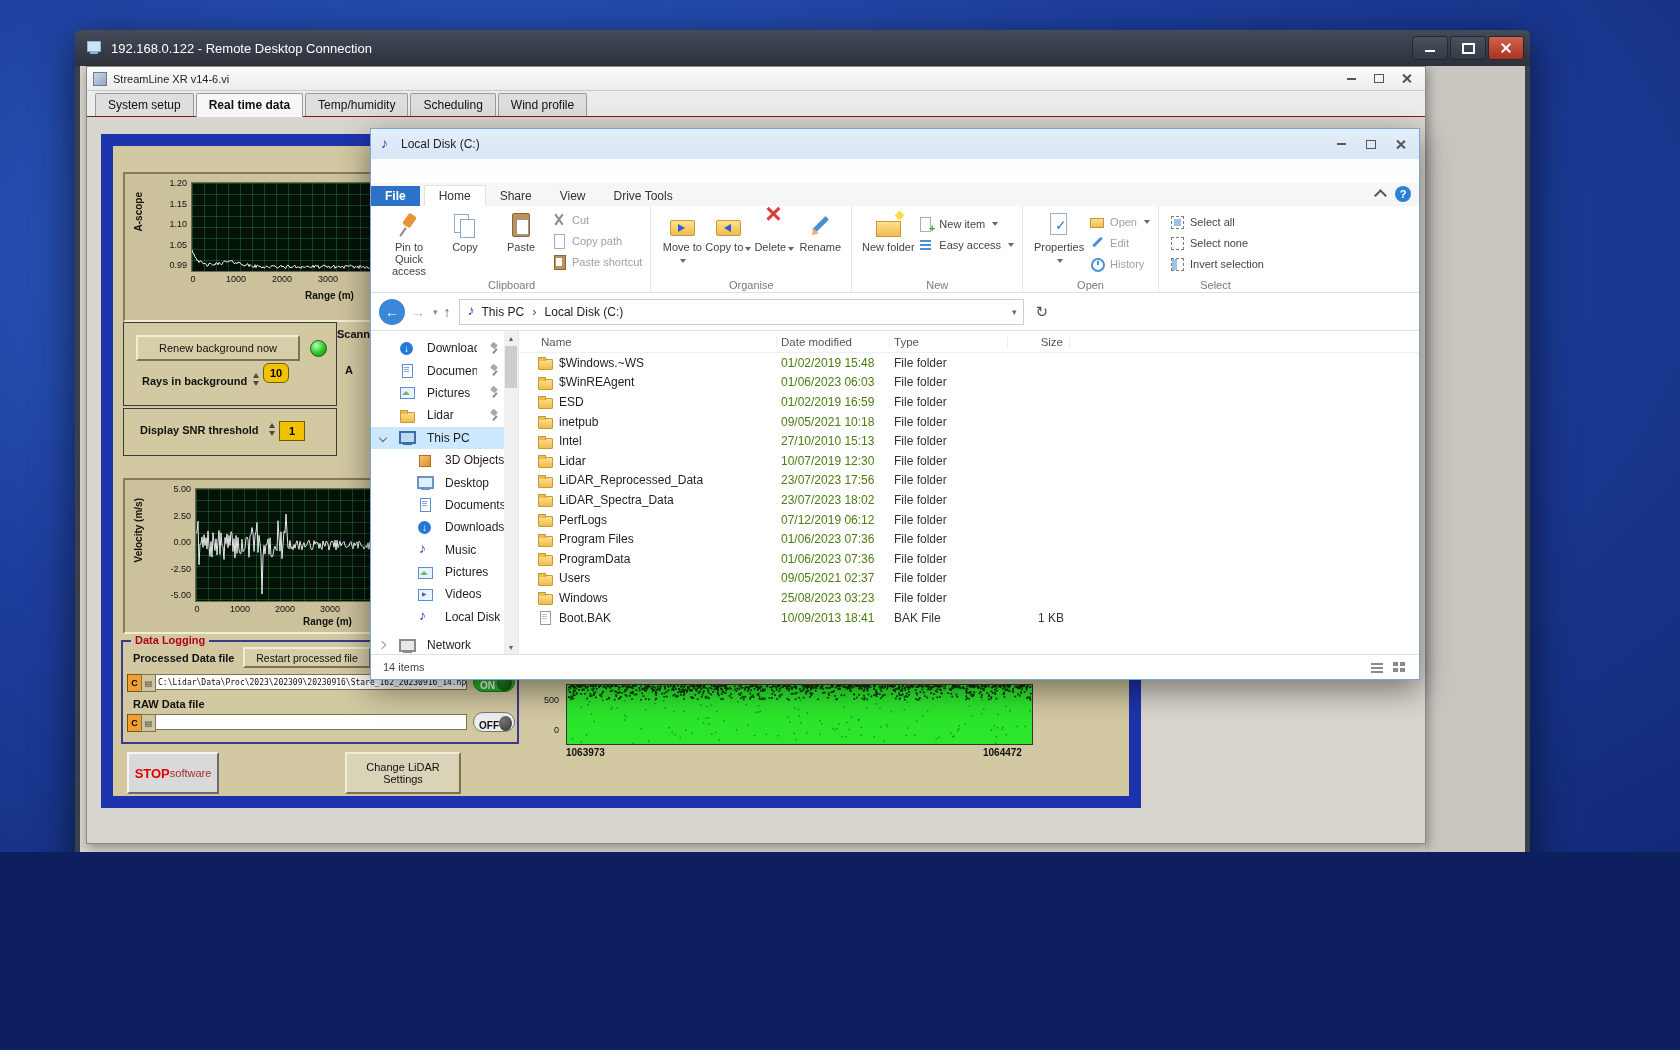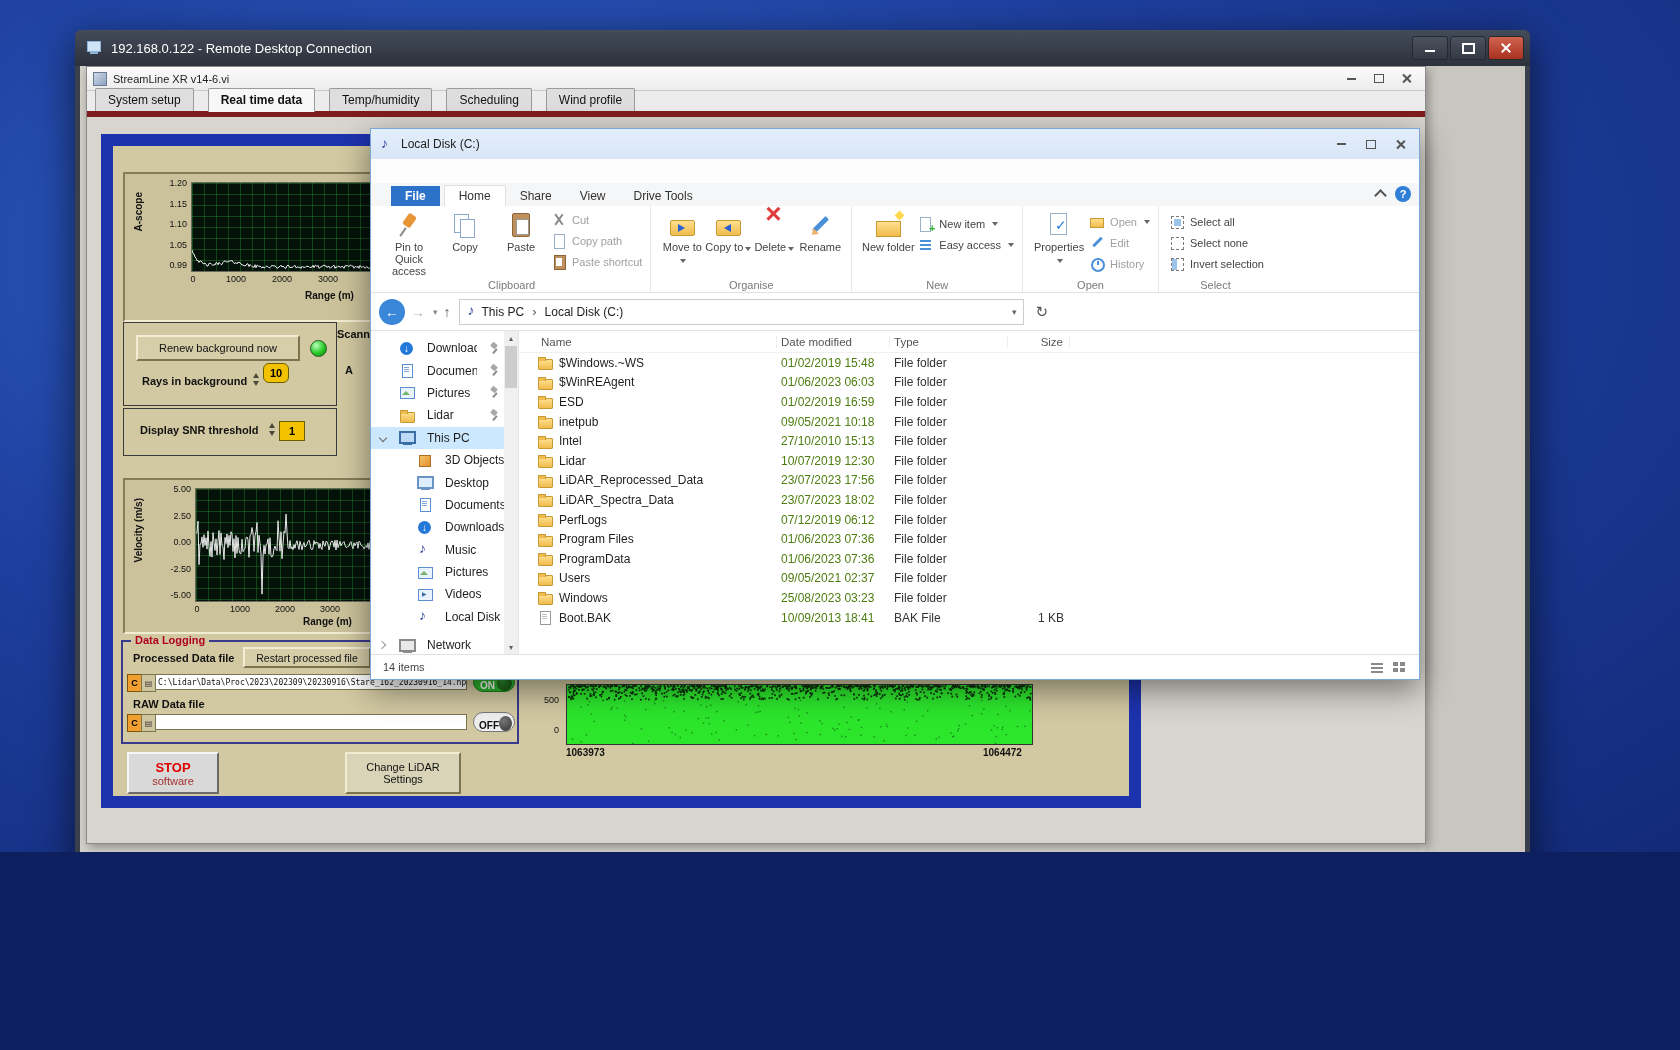--- a/index.html
+++ b/index.html
@@ -36,22 +36,22 @@
   .app-tb{position:absolute;left:0;top:0;right:0;height:24px;background:linear-gradient(#fbfbfb,#ececec);
           display:flex;align-items:center;font-size:11px;color:#222;border-bottom:1px solid #c9c9c9;padding:0 6px;box-sizing:border-box;}
   .app-ico{width:12px;height:12px;background:linear-gradient(135deg,#cfd8e8,#8fa3c0);border:1px solid #6a7a95;margin-right:6px;}
   .app-btns{margin-left:auto;display:flex;gap:18px;color:#555;align-items:center;padding-right:8px;}
   .g-min2{width:9px;height:2px;background:#555;}
   .g-max2{width:8px;height:7px;border:1px solid #555;}
   .g-x2{position:relative;width:9px;height:9px;}
   .g-x2::before,.g-x2::after{content:'';position:absolute;left:4px;top:-1px;width:1.5px;height:11px;background:#555;}
   .g-x2::before{transform:rotate(45deg);} .g-x2::after{transform:rotate(-45deg);}
 
-  .tabs{position:absolute;left:0;top:24px;right:0;height:26px;background:#ececec;border-bottom:6px solid #7f1d1d;
-        display:flex;align-items:flex-end;padding-left:8px;gap:14px;box-sizing:border-box;}
+  .tabs{position:absolute;left:0;top:24px;right:0;height:26px;background:#ececec;border-bottom:1px solid #7f1d1d;
+        display:flex;align-items:flex-end;padding-left:8px;gap:2px;box-sizing:border-box;}
   .tab{font-size:12px;color:#111;background:#dedede;border:1px solid #9a9a9a;border-bottom:none;
        padding:4px 12px 4px 12px;border-radius:2px 2px 0 0;}
   .tab.active{background:#f7f7f7;font-weight:bold;position:relative;top:1px;padding-bottom:5px;}
 
   
   .panel{position:absolute;left:14px;top:67px;width:1040px;height:674px;background:#1d33ae;box-sizing:border-box;padding:12px;}
   .panel-in{position:relative;width:100%;height:100%;background:#d2c9a2;}
 
   .lvchart{position:absolute;background:#cbc29b;border:2px solid;border-color:#857d58 #f2ecd0 #f2ecd0 #857d58;}
   .lv-ylab{position:absolute;writing-mode:vertical-rl;transform:rotate(180deg);font-size:10px;font-weight:bold;color:#111;}
@@ -91,21 +91,21 @@
 
   .spec-lab{position:absolute;font-size:9px;color:#111;text-align:right;}
   .spec-x{position:absolute;font-size:10px;font-weight:bold;color:#111;}
 
   
   .exp{position:absolute;left:290px;top:62px;width:1050px;height:552px;background:#fff;z-index:5;
        border:1px solid #7aa7d4;box-shadow:0 10px 30px rgba(0,0,0,.45);box-sizing:border-box;display:flex;flex-direction:column;}
   .exp-tb{height:30px;background:linear-gradient(#e4eefb,#d8e6f7);display:flex;align-items:center;padding:0 8px;font-size:12px;color:#222;flex:0 0 30px;}
   .exp-tb .btns{margin-left:auto;display:flex;gap:20px;align-items:center;color:#555;padding-right:6px;}
   .exp-strip{height:24px;background:#fdfdfd;flex:0 0 24px;}
-  .rtabs{height:23px;background:#f5f6f7;display:flex;align-items:flex-end;padding-left:20px;font-size:12px;flex:0 0 23px;position:relative;}
+  .rtabs{height:23px;background:#f5f6f7;display:flex;align-items:flex-end;padding-left:0;font-size:12px;flex:0 0 23px;position:relative;}
   .rtab{padding:3px 14px;color:#333;}
   .rtab.file{background:#2b72c8;color:#fff;font-weight:bold;margin-right:4px;}
   .rtab.sel{background:#fff;border:1px solid #e1e1e1;border-bottom:none;}
   .rtabs-right{position:absolute;right:8px;top:3px;display:flex;gap:10px;align-items:center;}
   .chev-up{width:7px;height:7px;border-left:2px solid #555;border-top:2px solid #555;transform:rotate(45deg);margin-top:3px;}
   .help-ico{width:16px;height:16px;border-radius:50%;background:#2f7fd6;color:#fff;font-size:11px;font-weight:bold;display:flex;align-items:center;justify-content:center;}
 
   .ribbon{height:87px;background:#fff;border-bottom:1px solid #e1e1e1;display:flex;padding:0 2px;flex:0 0 87px;box-sizing:border-box;}
   .rb-group{position:relative;display:flex;align-items:flex-start;padding:3px 8px 15px;border-right:1px solid #e6e6e6;}
   .rb-glab{position:absolute;bottom:1px;left:0;right:0;text-align:center;font-size:11px;color:#7a7a7a;}
@@ -361,21 +361,21 @@
                 <span class="lv-lab" style="left:10px;top:56px;">RAW Data file</span>
                 <span class="drive-box" style="left:4px;top:72px;">C</span>
                 <span class="browse-box" style="left:18px;top:72px;">▤</span>
                 <div class="path-field" style="left:32px;top:72px;width:312px;height:16px;"></div>
                 <div class="toggle off" style="left:350px;top:70px;">
                   <span>OFF</span>
                     <span class="knob"></span>
                 </div>
               </div>
 
-              <div class="lv-btn" style="position:absolute;left:14px;top:606px;width:92px;height:42px;flex-direction:column;background:#d9d9d9;border-color:#f5f5f5 #6a6a6a #6a6a6a #f5f5f5;">
+              <div class="lv-btn" style="position:absolute;left:14px;top:606px;width:92px;height:42px;flex-direction:row;background:#d9d9d9;border-color:#f5f5f5 #6a6a6a #6a6a6a #f5f5f5;">
                 <span style="color:#e00000;font-weight:bold;font-size:13px;">STOP</span>
                 <span style="color:#a03030;font-size:11px;">software</span>
               </div>
               <div class="lv-btn" style="position:absolute;left:232px;top:606px;width:116px;height:42px;flex-direction:column;background:#d9d3b8;">
                 <span>Change LiDAR</span>
                 <span>Settings</span>
               </div>
 
               <span class="spec-lab" style="left:406px;top:549px;width:40px;">500</span>
               <span class="spec-lab" style="left:406px;top:579px;width:40px;">0</span>

